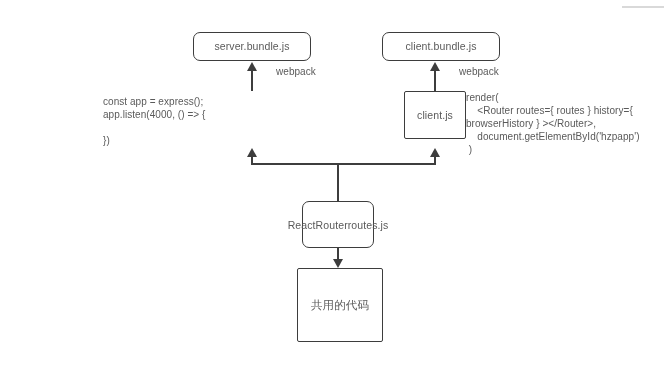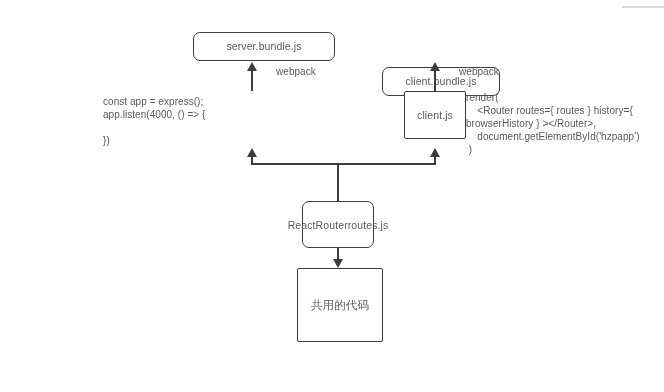--- a/index.html
+++ b/index.html
@@ -38,22 +38,22 @@
     justify-content: center;
     text-align: center;
     color: #5a5a5a;
     font-size: 10.5px;
     line-height: 13px;
     letter-spacing: .1px;
   }
   .node.rounded { border-radius: 7px; }
   .node.sharp   { border-radius: 2px; }
 
-  #node-server-bundle { left: 193px; top: 32px;  width: 142px; height: 29px; }
-  #node-client-bundle { left: 382px; top: 32px;  width: 118px; height: 29px; margin-top: 35px; }
+  #node-server-bundle { left: 193px; top: 32px;  width: 118px; height: 29px; }
+  #node-client-bundle { left: 382px; top: 32px;  width: 118px; height: 29px; }
   #node-server-js     { left: 224px; top: 91px;  width: 65px;  height: 48px; }
   #node-client-js     { left: 404px; top: 91px;  width: 62px;  height: 48px; }
   #node-react-router  { left: 302px; top: 201px; width: 72px;  height: 47px;
                         padding: 0 2px; line-height: 14px; }
   #node-shared-code   { left: 297px; top: 268px; width: 86px;  height: 74px; }
   #node-shared-code .node-label { font-size: 11.5px; }
 
   
   .line {
     position: absolute;

